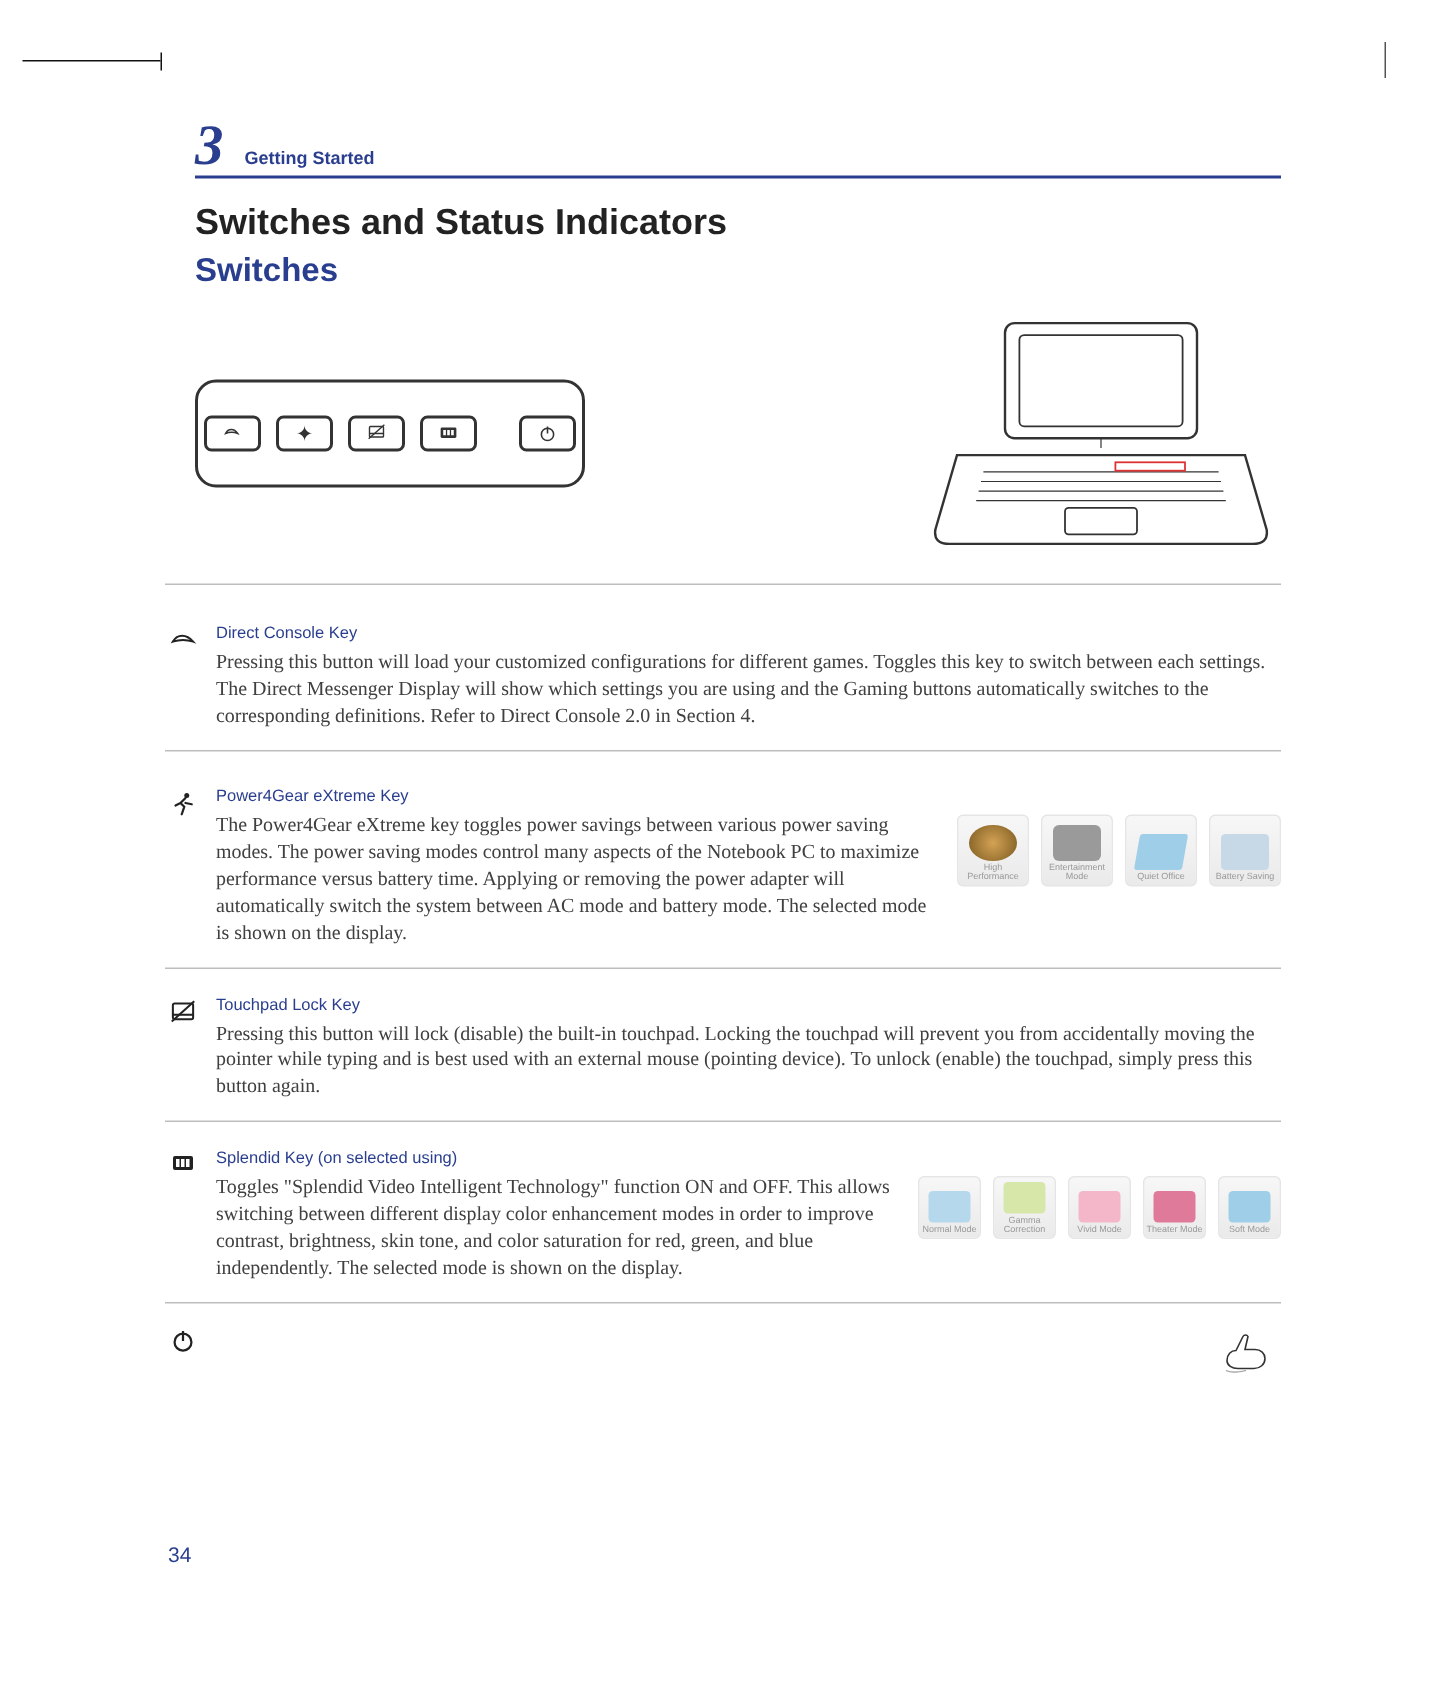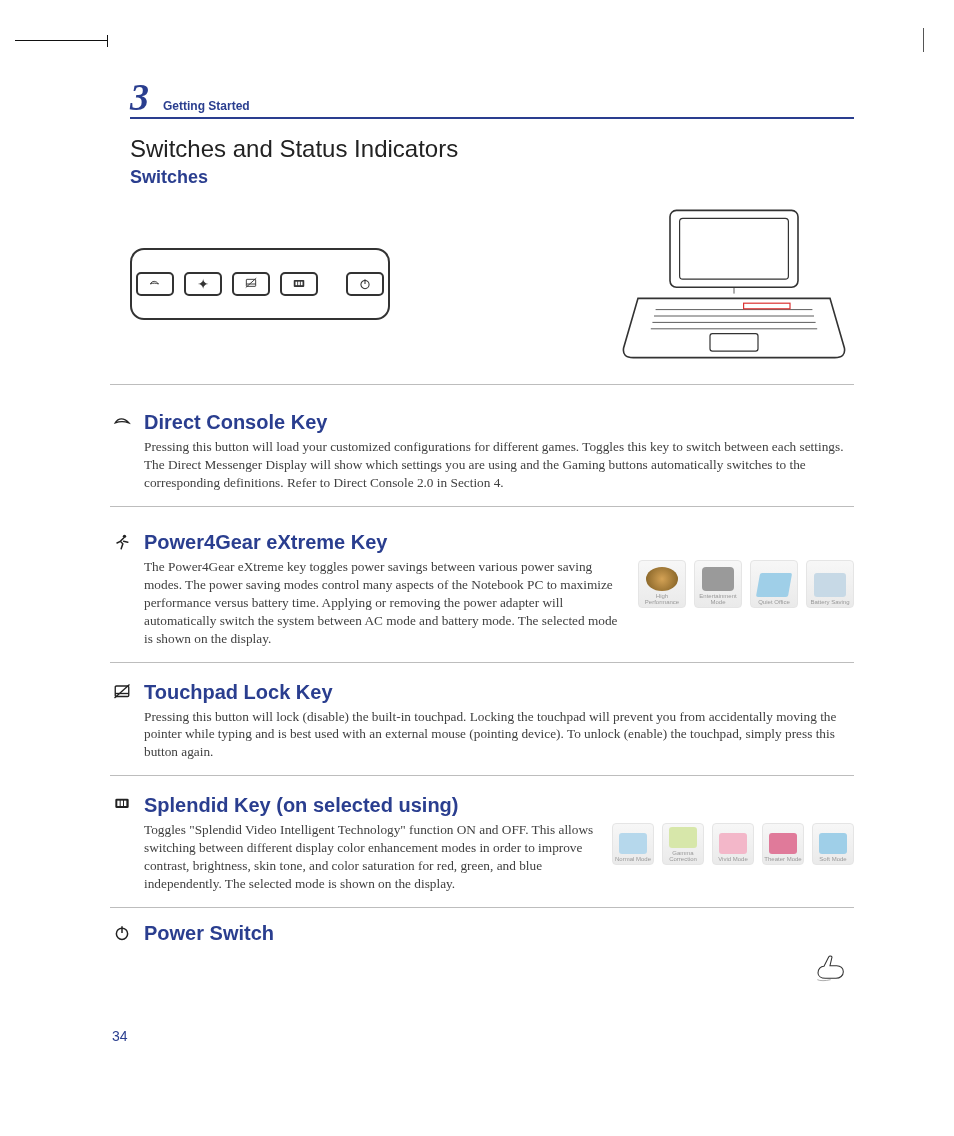--- a/index.html
+++ b/index.html
@@ -61,26 +61,26 @@
     font-family: Georgia, "Times New Roman", serif;
     margin-bottom: -2px;
   }
   .chapter-title {
     font-size: 12px;
     font-weight: 700;
     color: var(--brand);
   }
   h1.page-title {
     font-size: 24px;
-    font-weight: 400;
+    font-weight: 700;
     color: #222;
     margin: 16px 0 4px 20px;
   }
   h2.sub-title {
-    font-size: 18px;
+    font-size: 22px;
     font-weight: 700;
     color: var(--brand);
     margin: 4px 0 10px 20px;
   }
   .illus-row {
     display: flex;
     align-items: center;
     justify-content: space-between;
     border-bottom: 1px solid var(--muted-line);
     padding: 6px 0 20px 20px;
@@ -123,22 +123,22 @@
   .sec-icon {
     width: 24px;
     flex: none;
     font-size: 18px;
     color: #222;
     text-align: center;
     padding-top: 2px;
   }
   .sec-body { flex: 1; }
   .sec-title {
-    font-size: 20px;
-    font-weight: 700;
+    font-size: 11px;
+    font-weight: 400;
     color: var(--brand);
     margin: 0 0 4px 0;
   }
   .sec-text {
     font-size: 13.3px;
     line-height: 1.35;
     font-family: "Times New Roman", Times, serif;
     color: #404040;
   }
   .inline-figs {
@@ -340,21 +340,20 @@
   </div>
 
   <div class="section" style="margin-top:14px;border-bottom:none;">
     <div class="sec-icon">
       <svg viewBox="0 0 24 24" width="18" height="18">
           <circle cx="12" cy="13" r="7.5" fill="none" stroke="#222" stroke-width="2"></circle>
           <line x1="12" y1="3" x2="12" y2="12" stroke="#222" stroke-width="2"></line>
         </svg>
     </div>
     <div class="sec-body">
-      <div class="sec-title">Power Switch</div>
       <div class="hand-illus">
         <svg viewBox="0 0 60 50">
           <path d="M6 36c0-6 4-10 9-10l7-14c1-2 4-2 5 0l-3 13h10c6 0 10 4 10 9 0 6-5 10-11 10H17c-6 0-11-3-11-8z" fill="#fff" stroke="#333" stroke-width="1.6"></path>
           <path d="M5 46c4 2 12 2 20 0" fill="none" stroke="#999" stroke-width="1.2"></path>
         </svg>
       </div>
       <div class="clear"></div>
     </div>
   </div>
 

